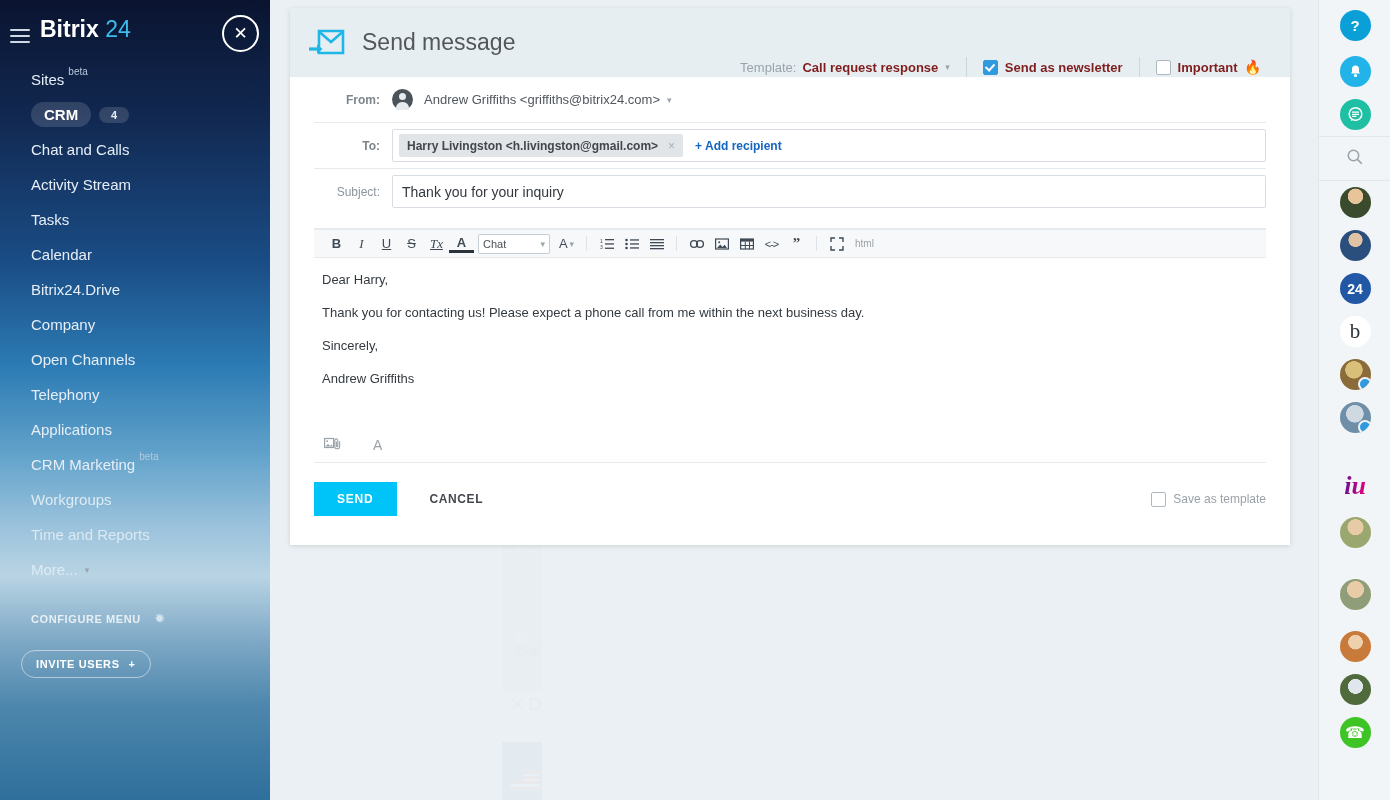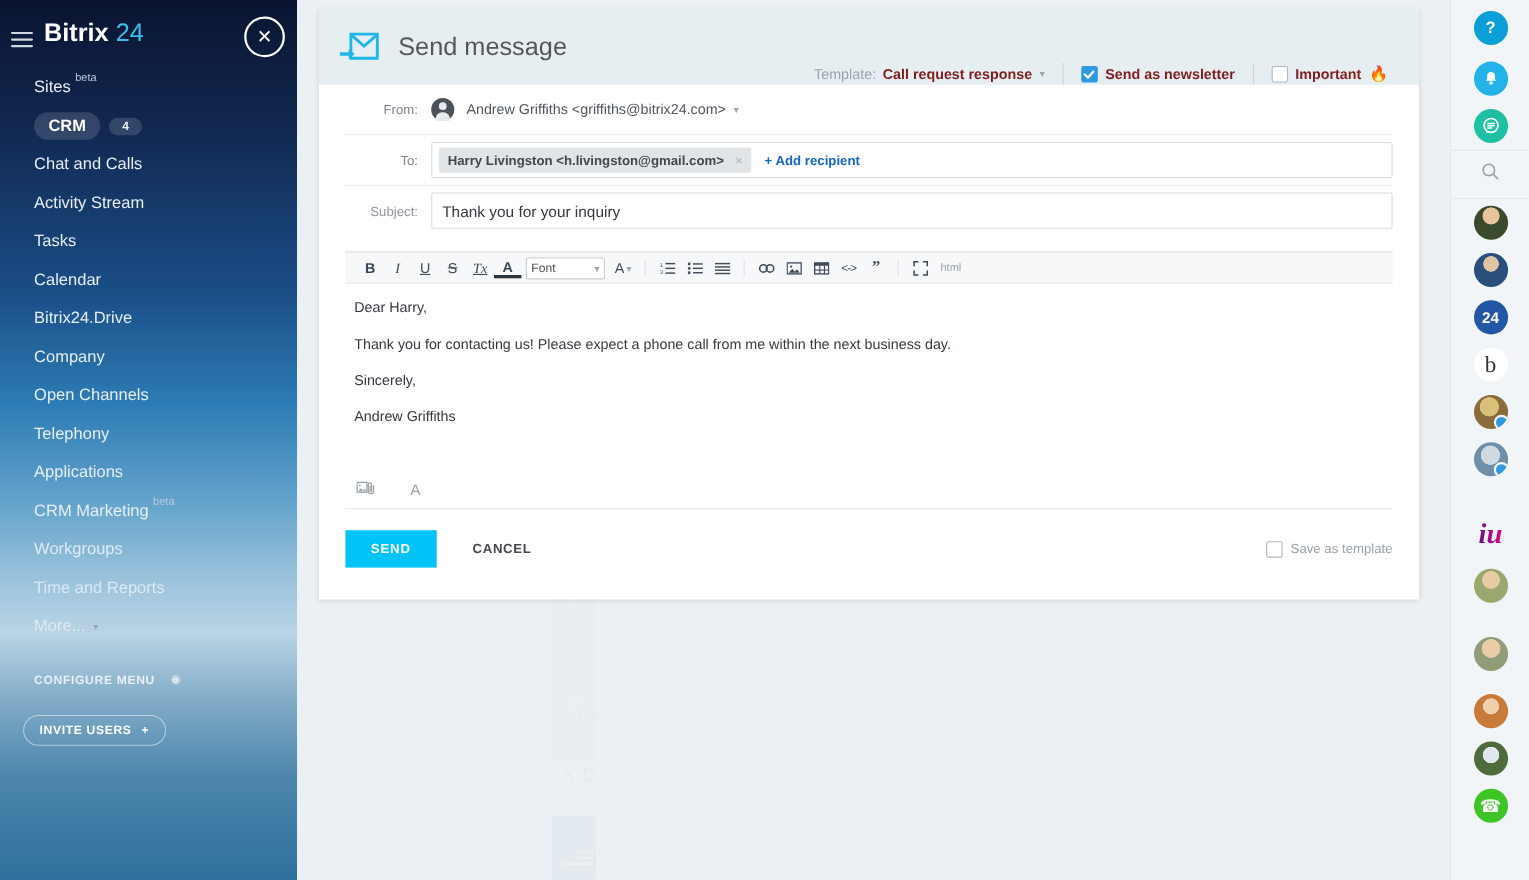--- a/index.html
+++ b/index.html
@@ -95,21 +95,21 @@
   .caret{margin-left:7px;color:#9aa4ad;font-size:9px;}
   .cbx{width:13px;height:13px;border:1px solid #b0b8bf;border-radius:2px;background:#fff;display:inline-block;margin-right:7px;position:relative;vertical-align:-2px;}
   .cbx.on{background:#2f9ae0;border-color:#2f9ae0;}
   .cbx.on:after{content:"";position:absolute;left:3px;top:1px;width:4px;height:7px;border:solid #fff;border-width:0 2px 2px 0;transform:rotate(42deg);}
   .flame{margin-left:7px;font-size:14px;color:#ff6a14;}
 
   .m-body{padding:0 24px;}
   .fld-row{display:flex;align-items:center;border-bottom:1px solid #e6eaed;min-height:45px;}
   .fld-row.nb{border-bottom:none;}
   .fld-label{width:66px;text-align:right;padding-right:12px;font-size:12px;color:#8d959c;}
-  .fld-label.b{font-weight:normal;color:#7d858c;}
+  .fld-label.b{font-weight:bold;color:#7d858c;}
   .from-avatar{width:21px;height:21px;border-radius:50%;background:#4b5258;position:relative;margin-right:11px;flex:0 0 auto;}
   .from-avatar:before{content:"";position:absolute;left:7px;top:4px;width:7px;height:7px;border-radius:50%;background:#e8ebee;}
   .from-avatar:after{content:"";position:absolute;left:4px;top:13px;width:13px;height:8px;border-radius:6px 6px 0 0;background:#e8ebee;}
   .from-name{font-size:13px;color:#50575d;}
   .to-box{
     flex:1;border:1px solid #d7dde2;border-radius:2px;height:31px;display:flex;align-items:center;padding:0 6px;
   }
   .chip{
     background:#e2e5e8;border-radius:2px;height:23px;display:flex;align-items:center;
     padding:0 8px;font-size:12px;color:#41474d;font-weight:bold;
@@ -342,21 +342,21 @@
 
     <div class="editor">
       <div class="etoolbar">
         <span class="tb-btn" style="font-weight:bold;">B</span>
         <span class="tb-btn" style="font-style:italic;font-family:'Liberation Serif',serif;">I</span>
         <span class="tb-btn" style="text-decoration:underline;">U</span>
         <span class="tb-btn" style="text-decoration:line-through;">S</span>
         <span class="tb-btn" style="font-style:italic;font-family:'Liberation Serif',serif;text-decoration:underline;">Tx</span>
         <span class="tb-btn" style="border-bottom:3px solid #2b333c;font-weight:bold;height:15px;">A</span>
         <span class="tb-font">
-            <span>Font</span>
+            <span>Chat</span>
             <span class="caret">▾</span>
           </span>
         <span class="tb-btn">
             <span>A</span>
             <span class="caret" style="margin-left:2px;">▾</span>
           </span>
         <span class="tb-sep"></span>
         <span class="tb-btn">
           <svg width="14" height="12" viewBox="0 0 14 12">
               <text x="0" y="5" font-size="5" fill="#3f4a56">1</text>

